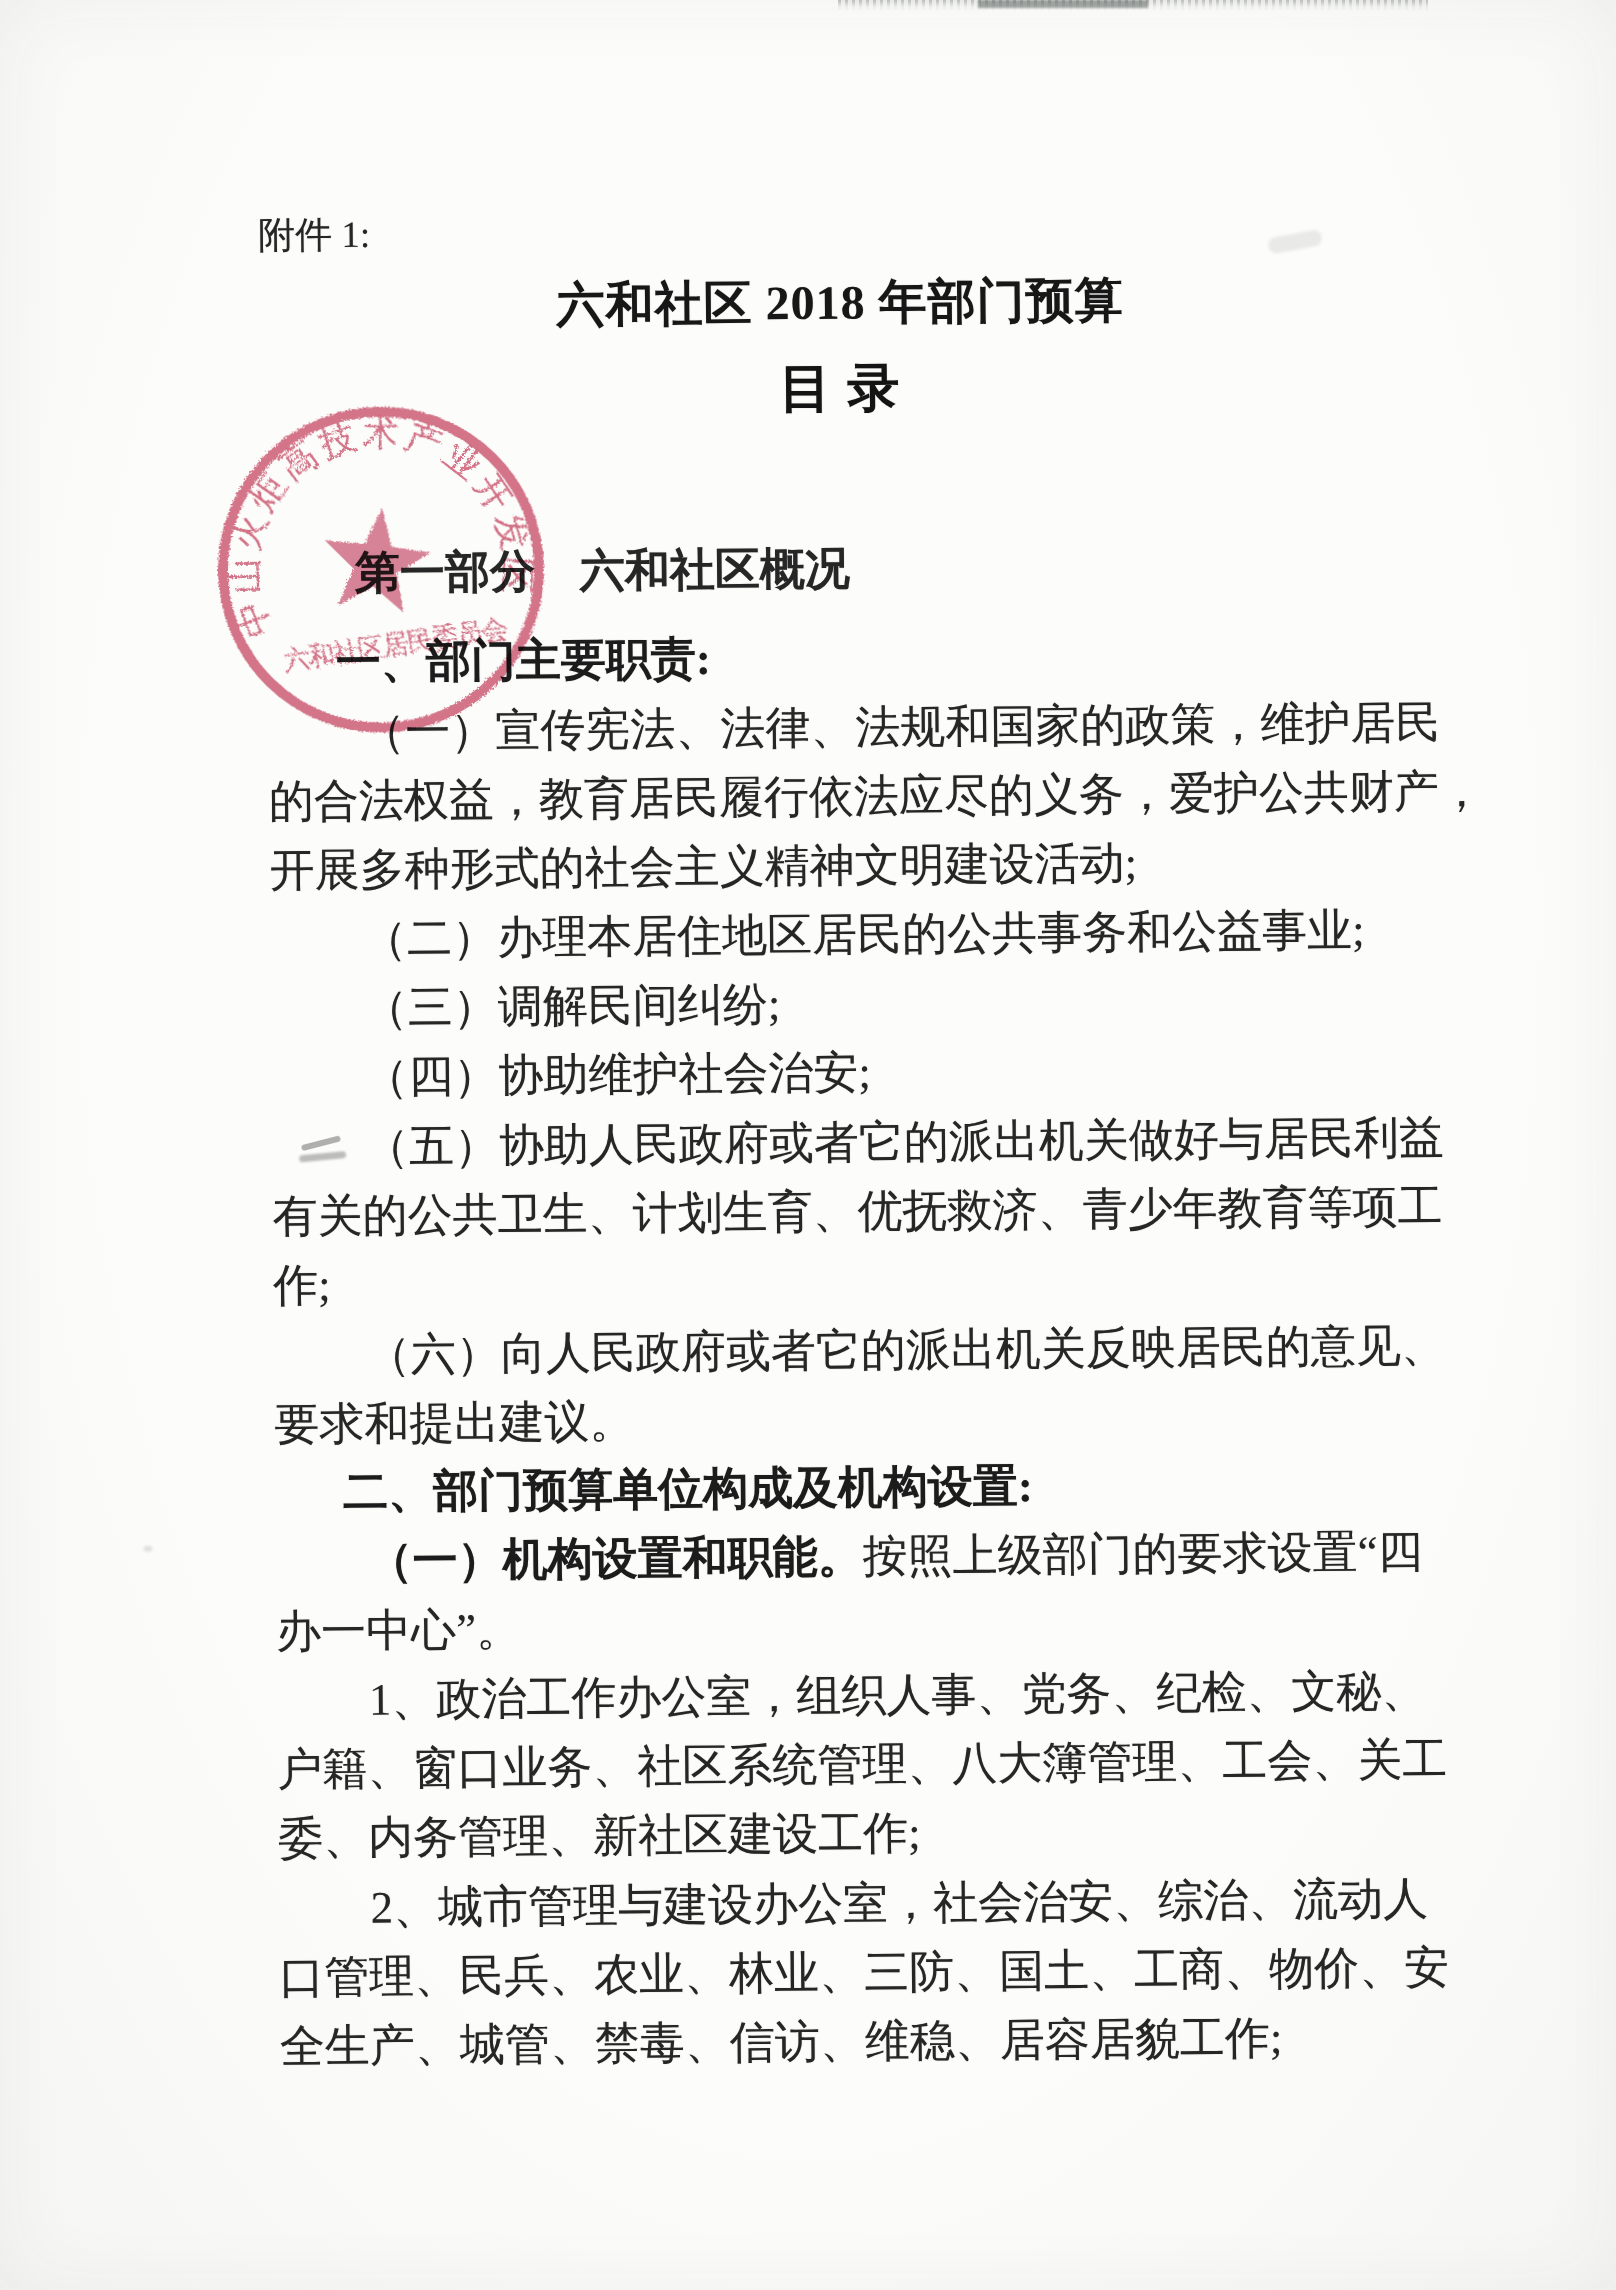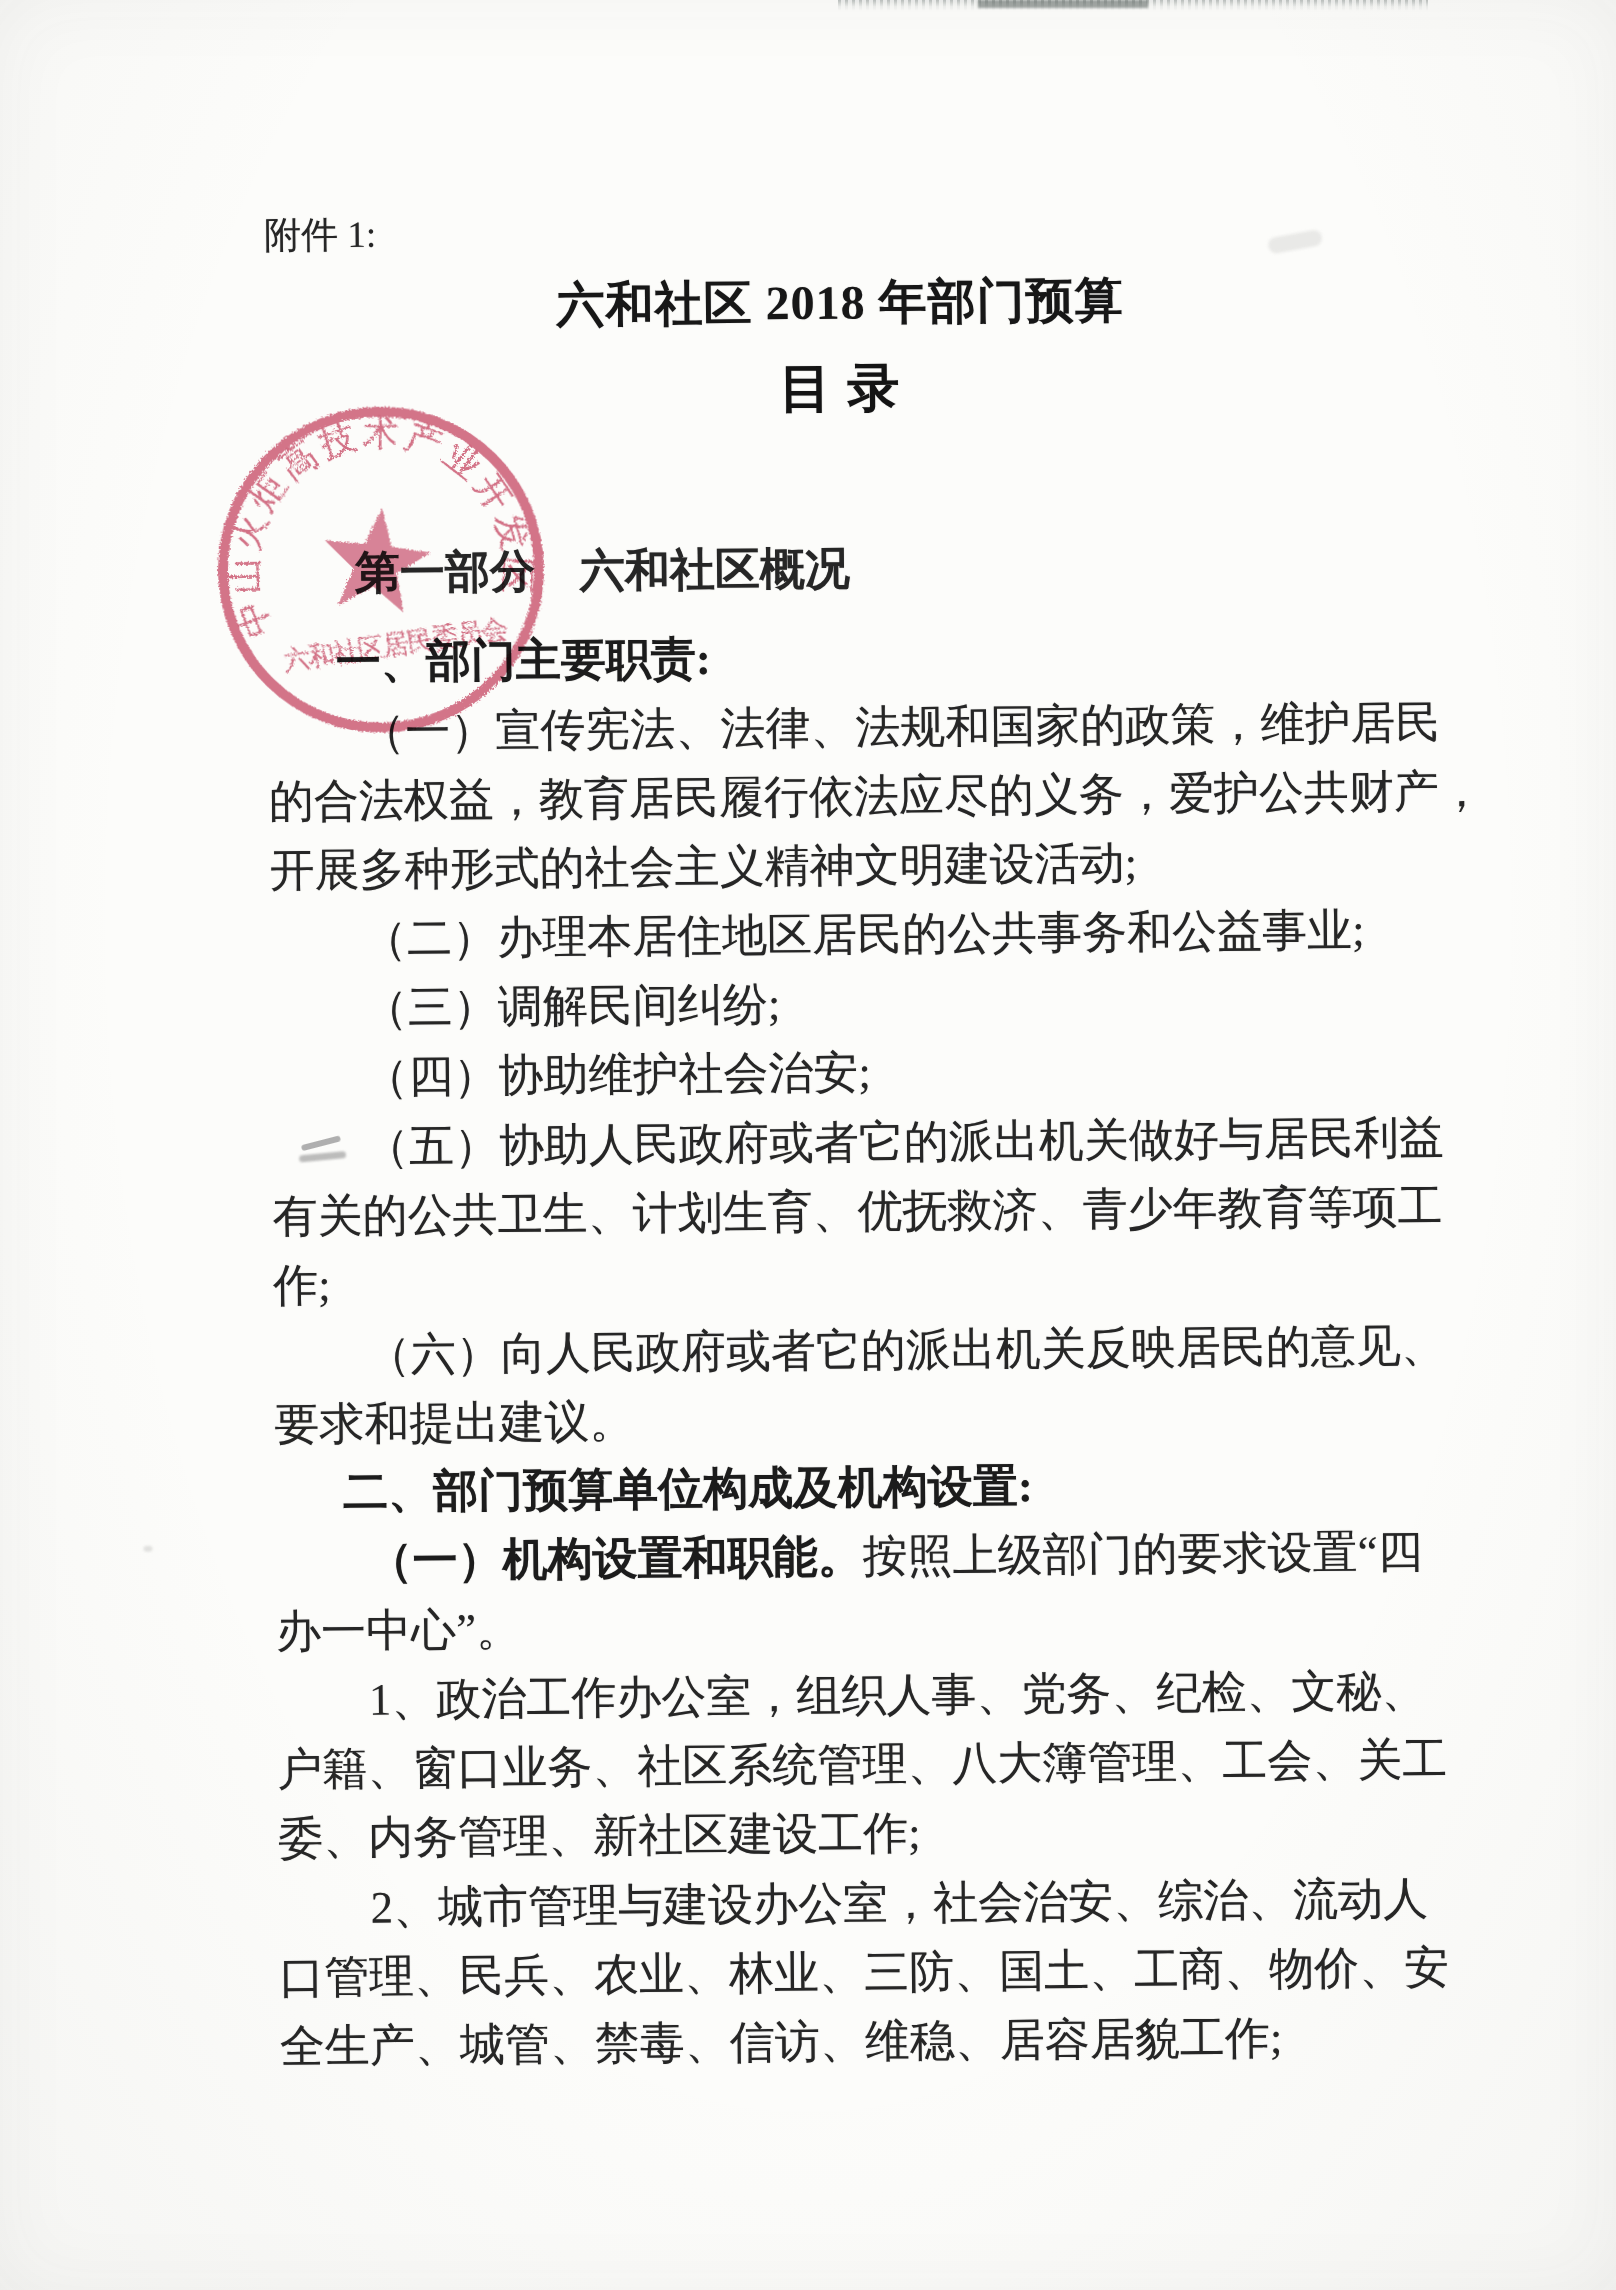--- a/index.html
+++ b/index.html
@@ -75,21 +75,21 @@
     left:140px;top:1540px;width:9px;height:6px;
     background:#cfcfcc;border-radius:50%;opacity:.6;filter:blur(1px);
   }
 </style>
 </head>
 <body>
 
 <div class="page">
   <div class="tilt">
 
-    <div class="ln att" style="left:272px;top:211px">附件 1:</div>
+    <div class="ln att" style="left:266px;top:211px">附件 1:</div>
     <div class="ln title" style="left:564px;top:277px">六和社区 2018 年部门预算</div>
     <div class="ln toc" style="left:786px;top:361px">目录</div>
 
     <div class="ln part" style="left:360px;top:545px">第一部分</div>
     <div class="ln part" style="left:585px;top:545px">六和社区概况</div>
 
     <div class="ln bold" style="left:340px;top:634px">一、部门主要职责:</div>
 
     <div class="ln" style="left:364px;top:704px">（一）宣传宪法、法律、法规和国家的政策，维护居民</div>
     <div class="ln" style="left:272px;top:773px">的合法权益，教育居民履行依法应尽的义务，爱护公共财产，</div>

